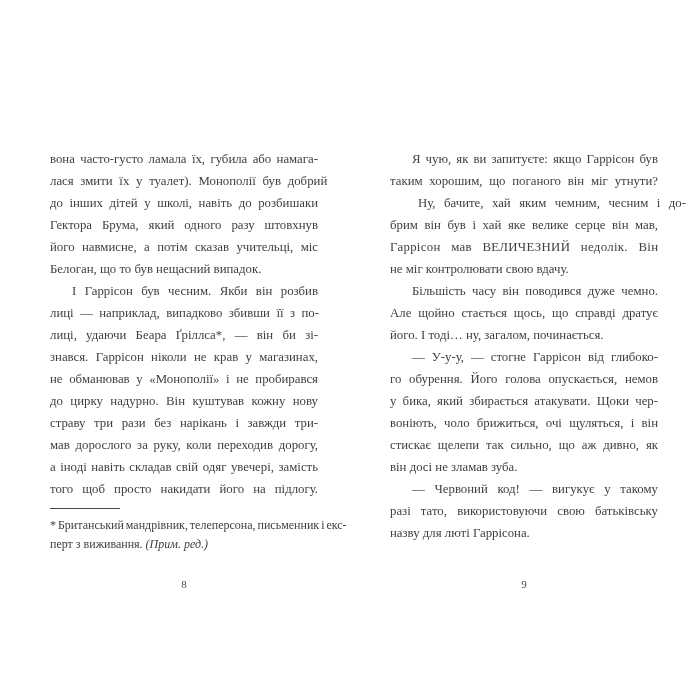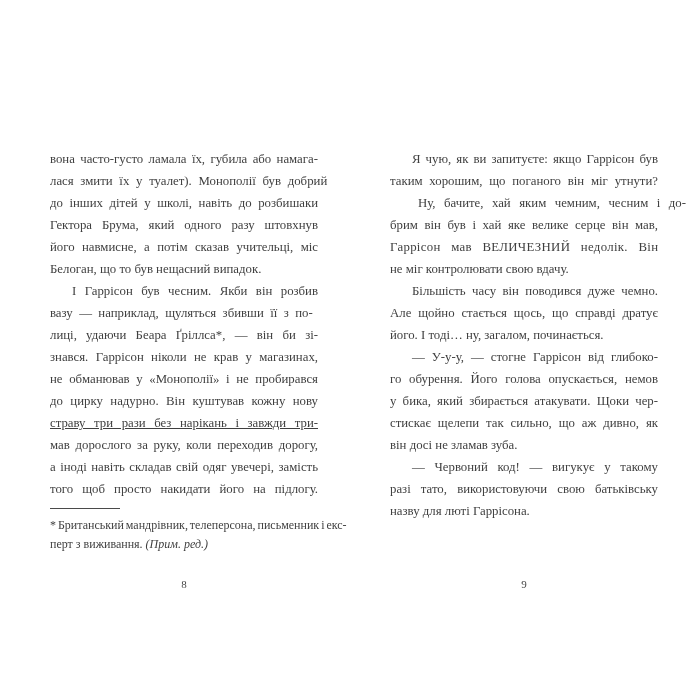--- a/index.html
+++ b/index.html
@@ -75,26 +75,26 @@
 
   <section class="page left">
     <div class="text-block">
         <div class="line"><span class="fit-span" style="word-spacing: 2.14844px; letter-spacing: 0px;">вона часто-густо ламала їх, губила або намага-</span></div>
         <div class="line"><span class="fit-span" style="word-spacing: 3.53795px; letter-spacing: 0px;">лася змити їх у туалет). Монополії був добрий</span></div>
         <div class="line"><span class="fit-span" style="word-spacing: 3.36161px; letter-spacing: 0px;">до інших дітей у школі, навіть до розбишаки</span></div>
         <div class="line"><span class="fit-span" style="word-spacing: 6.73125px; letter-spacing: 0px;">Гектора Брума, який одного разу штовхнув</span></div>
         <div class="line"><span class="fit-span" style="word-spacing: 4.20573px; letter-spacing: 0px;">його навмисне, а потім сказав учительці, міс</span></div>
         <div class="line"><span class="fit-span" style="word-spacing: 0px; letter-spacing: 0px;">Белоган, що то був нещасний випадок.</span></div>
         <div class="line indent"><span class="fit-span" style="word-spacing: 5.23958px; letter-spacing: 0px;">І Гаррісон був чесним. Якби він розбив</span></div>
-        <div class="line"><span class="fit-span" style="word-spacing: 3.21875px; letter-spacing: 0px;">вазу — наприклад, щуляться збивши її з по-</span></div>
+        <div class="line"><span class="fit-span" style="word-spacing: 3.21875px; letter-spacing: 0px;">лиці — наприклад, випадково збивши її з по-</span></div>
         <div class="line"><span class="fit-span" style="word-spacing: 6.08705px; letter-spacing: 0px;">лиці, удаючи Беара Ґріллса*, — він би зі-</span></div>
         <div class="line"><span class="fit-span" style="word-spacing: 4.18229px; letter-spacing: 0px;">знався. Гаррісон ніколи не крав у магазинах,</span></div>
         <div class="line"><span class="fit-span" style="word-spacing: 3.4349px; letter-spacing: 0px;">не обманював у «Монополії» і не пробирався</span></div>
         <div class="line"><span class="fit-span" style="word-spacing: 4.24219px; letter-spacing: 0px;">до цирку надурно. Він куштував кожну нову</span></div>
-        <div class="line"><span class="fit-span" style="word-spacing: 5.37054px; letter-spacing: 0px; text-decoration: underline;">страву три рази без нарікань і завжди три-</span></div>
+        <div class="line"><span class="fit-span" style="word-spacing: 5.37054px; letter-spacing: 0px;">страву три рази без нарікань і завжди три-</span></div>
         <div class="line"><span class="fit-span" style="word-spacing: 2.57552px; letter-spacing: 0px;">мав дорослого за руку, коли переходив дорогу,</span></div>
         <div class="line"><span class="fit-span" style="word-spacing: 1.33929px; letter-spacing: 0px;">а іноді навіть складав свій одяг увечері, замість</span></div>
         <div class="line"><span class="fit-span" style="word-spacing: 5.85938px; letter-spacing: 0px;">того щоб просто накидати його на підлогу.</span></div>
       </div>
 
     <div class="footnote">
       <div class="fn-rule"></div>
       <div class="fn-line">
         <span class="fit-span" style="word-spacing: -1.03906px; letter-spacing: 0px;">* Британський мандрівник, телеперсона, письменник і екс-</span>
       </div>
@@ -114,20 +114,21 @@
         <div class="line"><span class="fit-span" style="word-spacing: 5.27902px; letter-spacing: 0px; margin-left: 28px;">Ну, бачите, хай яким чемним, чесним і до-</span></div>
         <div class="line"><span class="fit-span" style="word-spacing: 3.375px; letter-spacing: 0px;">брим він був і хай яке велике серце він мав,</span></div>
         <div class="line"><span class="fit-span" style="word-spacing: 7px; letter-spacing: 0.328571px;">Гаррісон мав ВЕЛИЧЕЗНИЙ недолік. Він</span></div>
         <div class="line"><span class="fit-span" style="word-spacing: 0px; letter-spacing: 0px;">не міг контролювати свою вдачу.</span></div>
         <div class="line indent"><span class="fit-span" style="word-spacing: 3.2px; letter-spacing: 0px;">Більшість часу він поводився дуже чемно.</span></div>
         <div class="line"><span class="fit-span" style="word-spacing: 3.67448px; letter-spacing: 0px;">Але щойно стається щось, що справді дратує</span></div>
         <div class="line"><span class="fit-span" style="word-spacing: 0px; letter-spacing: 0px; text-align: right;">його. І тоді… ну, загалом, починається.</span></div>
         <div class="line indent"><span class="fit-span" style="word-spacing: 3.7526px; letter-spacing: 0px;">— У-у-у, — стогне Гаррісон від глибоко-</span></div>
         <div class="line"><span class="fit-span" style="word-spacing: 4.54688px; letter-spacing: 0px;">го обурення. Його голова опускається, немов</span></div>
         <div class="line"><span class="fit-span" style="word-spacing: 3.02344px; letter-spacing: 0px;">у бика, який збирається атакувати. Щоки чер-</span></div>
+        <div class="line"><span class="fit-span" style="word-spacing: 4.11979px; letter-spacing: 0px;">воніють, чоло брижиться, очі щуляться, і він</span></div>
         <div class="line"><span class="fit-span" style="word-spacing: 3.67634px; letter-spacing: 0px;">стискає щелепи так сильно, що аж дивно, як</span></div>
         <div class="line"><span class="fit-span" style="word-spacing: 0px; letter-spacing: 0px;">він досі не зламав зуба.</span></div>
         <div class="line indent"><span class="fit-span" style="word-spacing: 6.50521px; letter-spacing: 0px;">— Червоний код! — вигукує у такому</span></div>
         <div class="line"><span class="fit-span" style="word-spacing: 6.96094px; letter-spacing: 0px;">разі тато, використовуючи свою батьківську</span></div>
         <div class="line"><span class="fit-span" style="word-spacing: 0px; letter-spacing: 0px;">назву для люті Гаррісона.</span></div>
       </div>
 
     <div class="page-number">9</div>
   </section>
 

